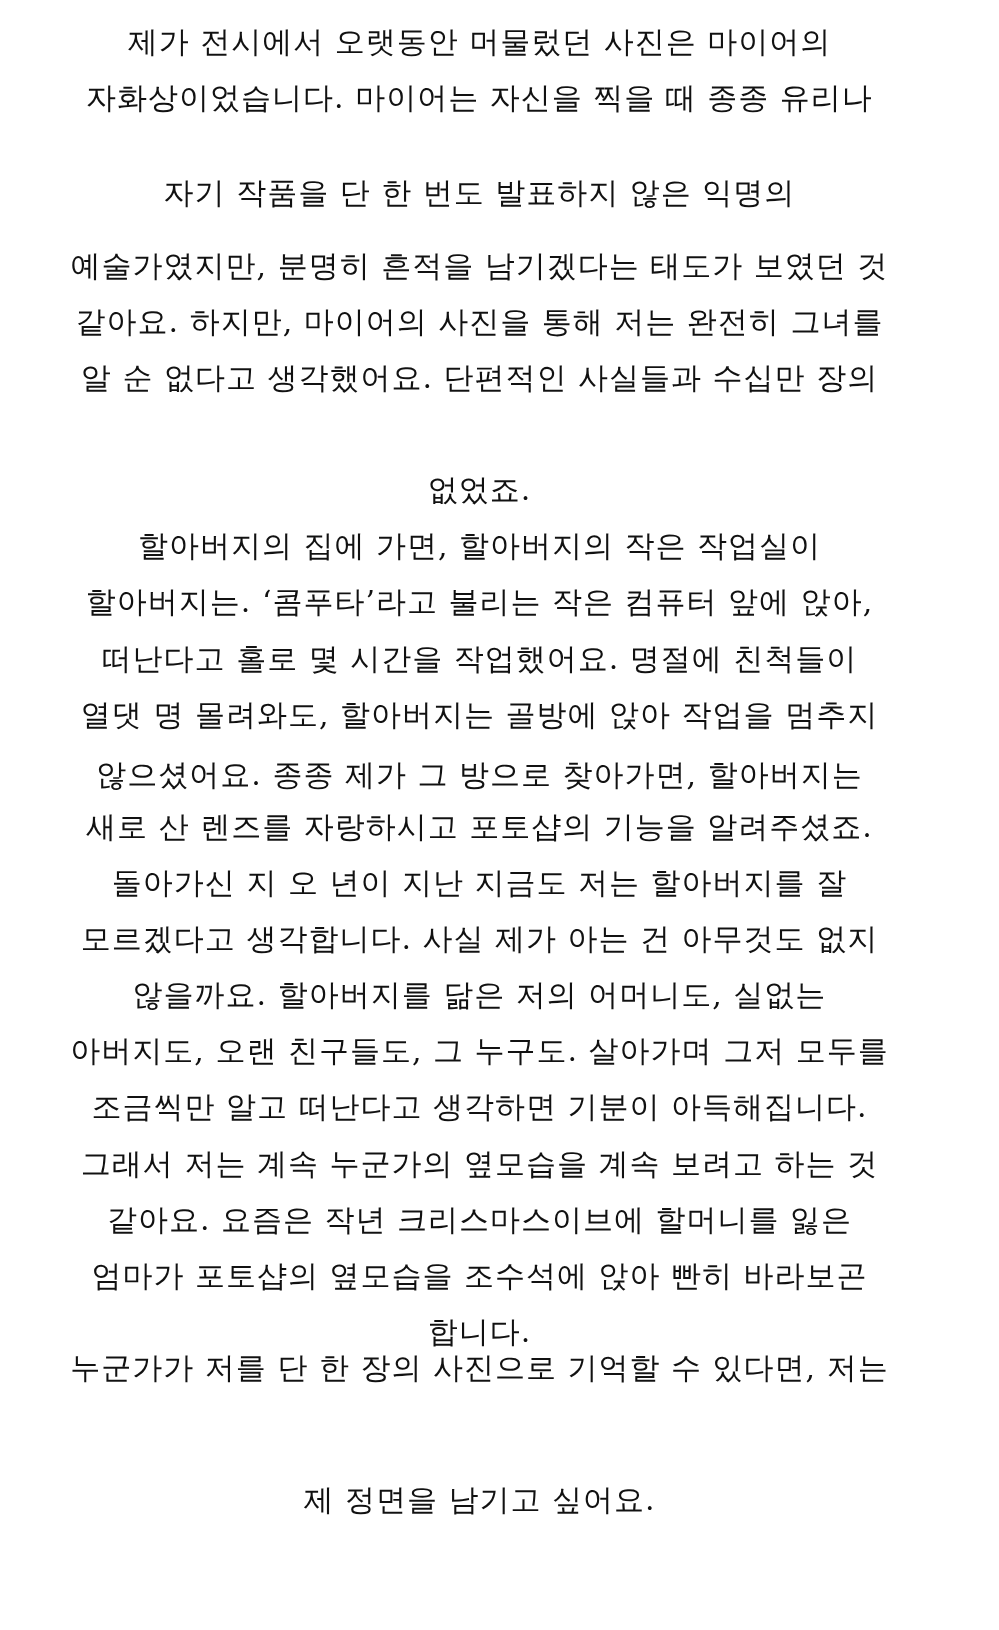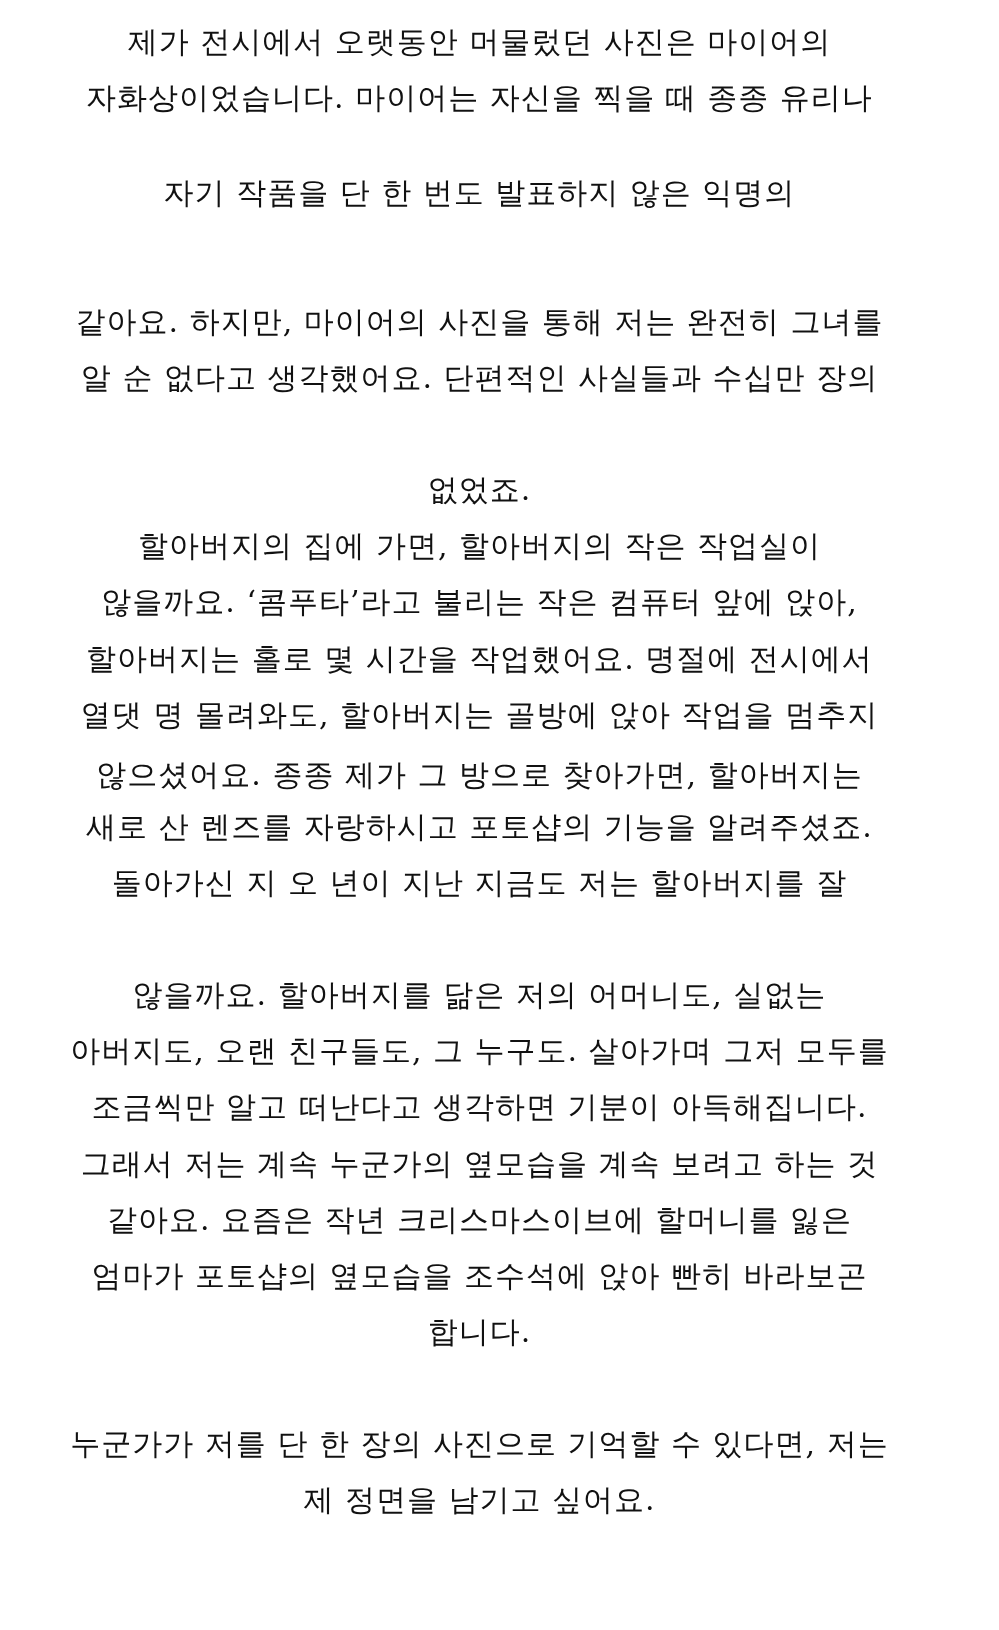--- a/index.html
+++ b/index.html
@@ -33,34 +33,36 @@
     }
   </style>
 </head>
 <body>
 
 <div class="page">
 
   <div class="line" style="top:14px">제가 전시에서 오랫동안 머물렀던 사진은 마이어의</div>
   <div class="line" style="top:70px">자화상이었습니다. 마이어는 자신을 찍을 때 종종 유리나</div>
   <div class="line" style="top:165px">자기 작품을 단 한 번도 발표하지 않은 익명의</div>
+  <div class="line" style="top:238px">예술가였지만, 분명히 흔적을 남기겠다는 태도가 보였던 것</div>
   <div class="line" style="top:294px">같아요. 하지만, 마이어의 사진을 통해 저는 완전히 그녀를</div>
   <div class="line" style="top:350px">알 순 없다고 생각했어요. 단편적인 사실들과 수십만 장의</div>
   <div class="line" style="top:462px">없었죠.</div>
 
   <div class="line" style="top:518px">할아버지의 집에 가면, 할아버지의 작은 작업실이</div>
-  <div class="line" style="top:574px">않을까요. ‘콤푸타’라고 불리는 작은 컴퓨터 앞에 앉아,</div>
-  <div class="line" style="top:631px">할아버지는 홀로 몇 시간을 작업했어요. 명절에 전시에서</div>
+  <div class="line" style="top:574px">할아버지는. ‘콤푸타’라고 불리는 작은 컴퓨터 앞에 앉아,</div>
+  <div class="line" style="top:631px">떠난다고 홀로 몇 시간을 작업했어요. 명절에 친척들이</div>
   <div class="line" style="top:687px">열댓 명 몰려와도, 할아버지는 골방에 앉아 작업을 멈추지</div>
   <div class="line" style="top:747px">않으셨어요. 종종 제가 그 방으로 찾아가면, 할아버지는</div>
   <div class="line" style="top:799px">새로 산 렌즈를 자랑하시고 포토샵의 기능을 알려주셨죠.</div>
   <div class="line" style="top:855px">돌아가신 지 오 년이 지난 지금도 저는 할아버지를 잘</div>
+  <div class="line" style="top:911px">모르겠다고 생각합니다. 사실 제가 아는 건 아무것도 없지</div>
   <div class="line" style="top:967px">않을까요. 할아버지를 닮은 저의 어머니도, 실없는</div>
   <div class="line" style="top:1023px">아버지도, 오랜 친구들도, 그 누구도. 살아가며 그저 모두를</div>
   <div class="line" style="top:1079px">조금씩만 알고 떠난다고 생각하면 기분이 아득해집니다.</div>
   <div class="line" style="top:1136px">그래서 저는 계속 누군가의 옆모습을 계속 보려고 하는 것</div>
   <div class="line" style="top:1192px">같아요. 요즘은 작년 크리스마스이브에 할머니를 잃은</div>
   <div class="line" style="top:1248px">엄마가 포토샵의 옆모습을 조수석에 앉아 빤히 바라보곤</div>
   <div class="line" style="top:1304px">합니다.</div>
 
-  <div class="line" style="top:1416px">누군가가 저를 단 한 장의 사진으로 기억할 수 있다면, 저는</div>
+  <div class="line" style="top:1340px">누군가가 저를 단 한 장의 사진으로 기억할 수 있다면, 저는</div>
   <div class="line" style="top:1472px">제 정면을 남기고 싶어요.</div>
 </div>
 
 </body></html>

